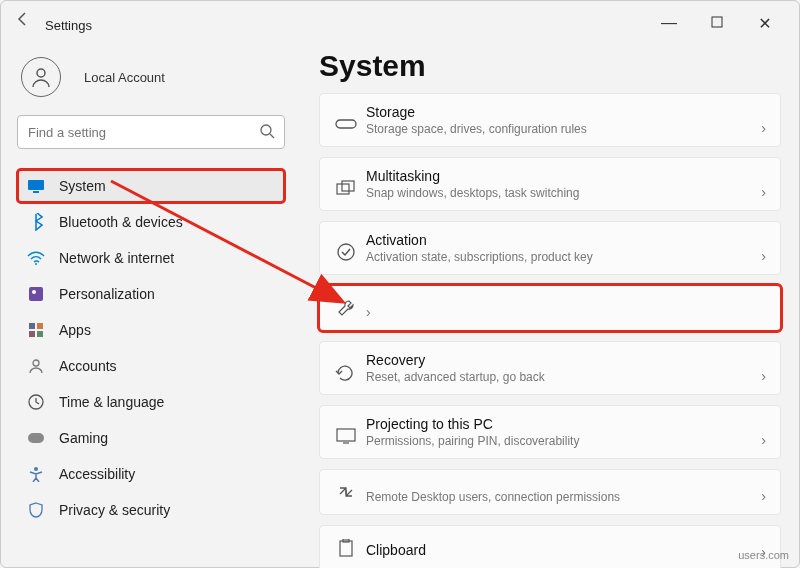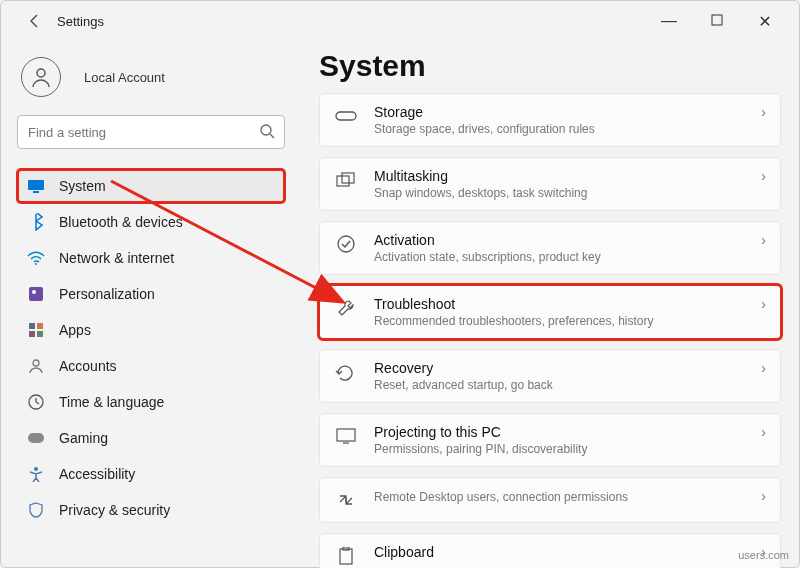--- a/index.html
+++ b/index.html
@@ -1,18 +1,18 @@
 <!DOCTYPE html>
 <html><head>
 <meta charset="utf-8">
 <style>
 * { box-sizing: border-box; margin: 0; padding: 0; font-family: "Segoe UI", Arial, sans-serif; }
 body { width: 800px; height: 568px; background: #f5f5f5; overflow: hidden; position: relative; }
 .window { width: 800px; height: 568px; background: #f3f3f3; border: 1px solid #ccc; border-radius: 6px; position: relative; }
-.titlebar { height: 40px; display: flex; align-items: center; padding: 0 8px; margin-left: 12px; }
+.titlebar { height: 40px; display: flex; align-items: flex-end; padding: 8px 8px; }
 .back-btn { width: 28px; height: 28px; display: flex; align-items: center; justify-content: center; color: #555; }
 .title { margin-left: 8px; font-size: 13px; color: #222; }
 .win-controls { margin-left: auto; display: flex; gap: 20px; padding-right: 12px; color: #333; }
 .win-controls div { width: 28px; text-align: center; cursor: pointer; }
 .body { display: flex; height: 528px; }
 .sidebar { width: 300px; padding: 8px 16px 0 16px; position: relative; }
 .account { display: flex; align-items: center; gap: 23px; padding: 8px 4px 18px 4px; }
 .avatar { width: 40px; height: 40px; border: 1.5px solid #666; border-radius: 50%; display: flex; align-items: center; justify-content: center; }
 .avatar svg { width: 24px; height: 24px; }
 .acct-name { font-size: 13px; color: #333; }
@@ -20,21 +20,21 @@
 .search input { width: 100%; height: 34px; border: 1px solid #bbb; border-radius: 4px; padding: 0 34px 0 10px; font-size: 13px; background: #fff; }
 .search-icon { position: absolute; right: 10px; top: 8px; color: #666; }
 .nav-list { display: flex; flex-direction: column; gap: 2px; }
 .nav-item { display: flex; align-items: center; gap: 14px; padding: 8px 10px; border-radius: 4px; cursor: pointer; font-size: 14px; color: #222; }
 .nav-item.selected { background: #eaeaea; }
 .nav-item.highlight-red { outline: 3px solid #e3281c; outline-offset: -2px; }
 .nav-icon { width: 18px; height: 18px; display: inline-flex; align-items: center; justify-content: center; }
 .main { flex: 1; padding: 8px 18px 0 18px; overflow: hidden; }
 .page-title { font-size: 30px; font-weight: 600; color: #111; margin-bottom: 10px; }
 .cards { display: flex; flex-direction: column; gap: 10px; }
-.card { background: #fbfbfb; border: 1px solid #e6e6e6; border-radius: 4px; padding: 10px 14px; display: flex; align-items: flex-start; gap: 16px; cursor: pointer; }
+.card { background: #fbfbfb; border: 1px solid #e6e6e6; border-radius: 4px; padding: 10px 14px; display: flex; align-items: flex-end; gap: 8px; cursor: pointer; }
 .card.red { outline: 3px solid #e3281c; outline-offset: -1px; }
 .card-icon { width: 24px; height: 24px; flex: 0 0 24px; display: flex; align-items: center; justify-content: center; color: #555; }
 .card-body { flex: 1; }
 .card-title { font-size: 14px; color: #111; }
 .card-sub { font-size: 12px; color: #777; margin-top: 2px; }
 .chev { color: #777; font-size: 14px; }
 .arrow-overlay { position: absolute; pointer-events: none; }
 .watermark { position: absolute; bottom: 6px; right: 10px; font-size: 11px; color: #888; }
 </style>
 </head>
@@ -212,24 +212,20 @@
               <div class="card-sub">Activation state, subscriptions, product key</div>
             </div>
           <div class="chev">›</div>
         </div>
         <div class="card red">
           <div class="card-icon">
               <svg width="20" height="20" viewBox="0 0 20 20">
                 <path d="M13 3a4 4 0 0 0-4 5l-6 6 3 3 6-6a4 4 0 0 0 5-4l-3 3-2-2 3-3z" stroke="#555" fill="none" stroke-width="1.2"></path>
               </svg>
             </div>
-          <div class="card-body">
-              <div class="card-title">Troubleshoot</div>
-              <div class="card-sub">Recommended troubleshooters, preferences, history</div>
-            </div>
           <div class="chev">›</div>
         </div>
         <div class="card">
           <div class="card-icon">
               <svg width="22" height="18" viewBox="0 0 22 18">
                 <path d="M3 10a7 7 0 1 1 2 5" stroke="#555" fill="none" stroke-width="1.3"></path>
                 <path d="M1 8l3 3 3-3" stroke="#555" fill="none" stroke-width="1.3"></path>
               </svg>
             </div>
           <div class="card-body">

